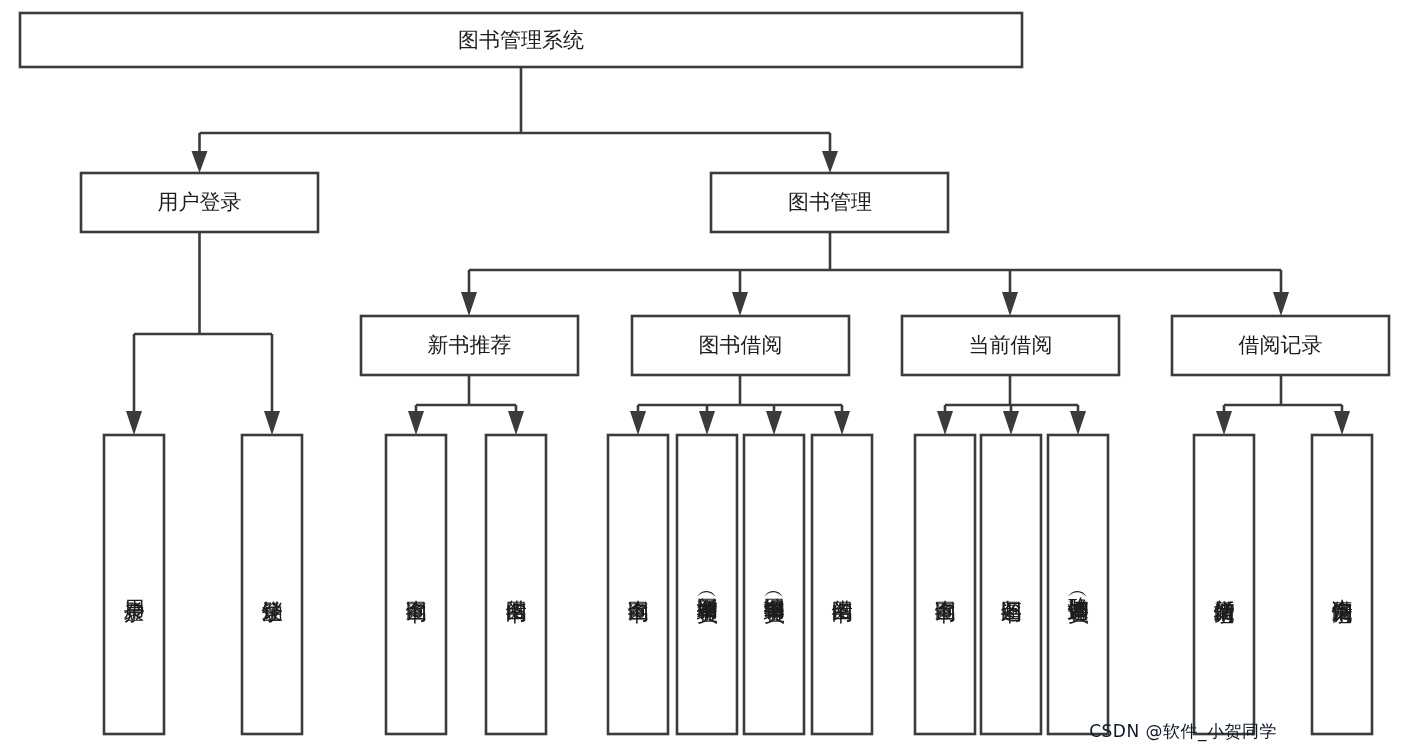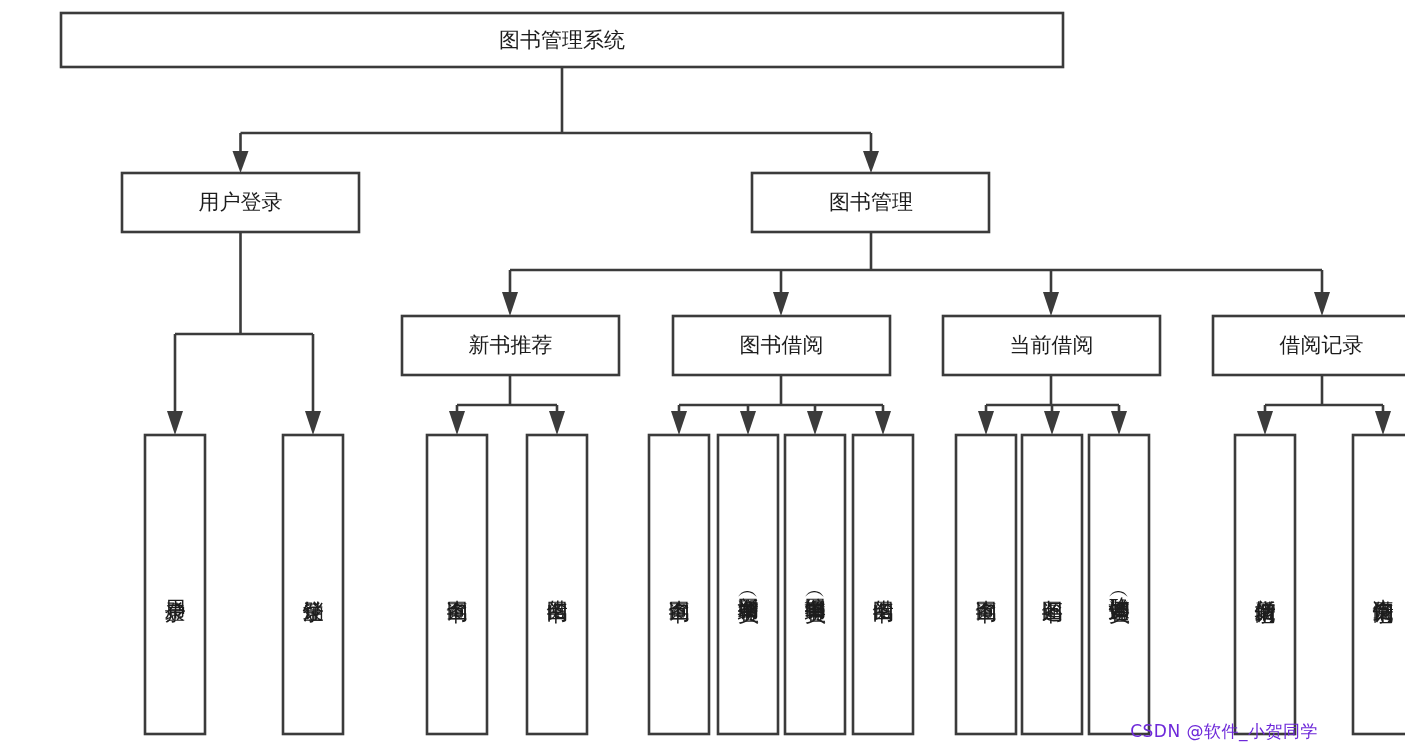--- a/index.html
+++ b/index.html
@@ -11,21 +11,20 @@
     width: 1405px;
     height: 747px;
     overflow: hidden;
     font-family: "DejaVu Sans", "Liberation Sans", sans-serif;
   }
   #diagram-root {
     position: relative;
     width: 1287px;
     height: 747px;
     background: #ffffff;
-    margin-left: 41px;
   }
   svg.flow {
     position: absolute;
     left: 0;
     top: 0;
     width: 1405px;
     height: 747px;
   }
   .node-box {
     fill: #ffffff;
@@ -63,21 +62,21 @@
     justify-content: center;
     white-space: nowrap;
     pointer-events: none;
   }
   .watermark {
     position: absolute;
     right: 10px;
     bottom: 4px;
     font-family: "DejaVu Sans", "Liberation Sans", sans-serif;
     font-size: 17px;
-    color: #6d28d9;
+    color: #0f172a;
     letter-spacing: 0.5px;
     white-space: nowrap;
   }
 </style>
 </head>
 <body>
 
 <div id="diagram-root">
 
   <svg class="flow" viewBox="0 0 1405 747" xmlns="http://www.w3.org/2000/svg">

